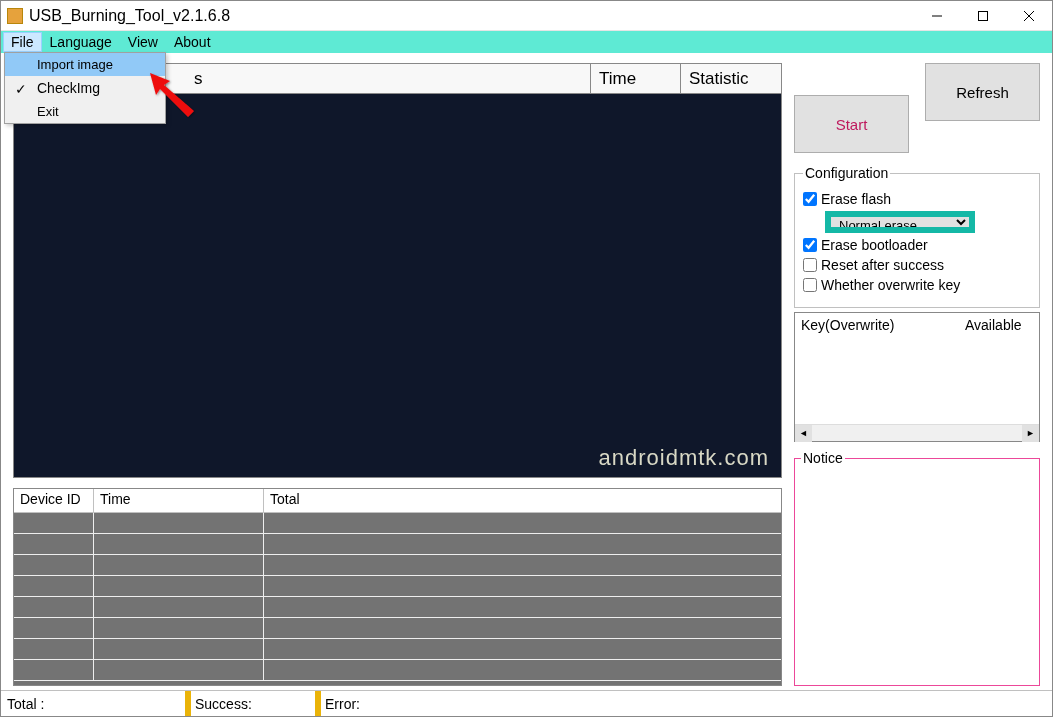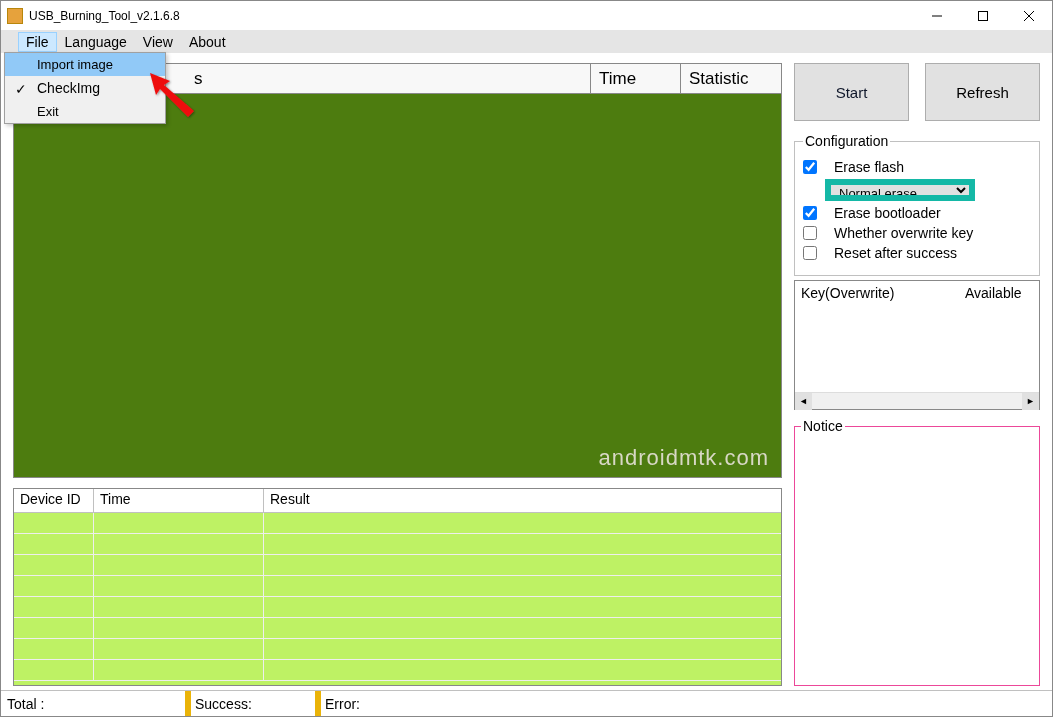--- a/index.html
+++ b/index.html
@@ -1,26 +1,26 @@
 <!DOCTYPE html>
 <html><head>
 <meta charset="utf-8">
 <style>
 * { box-sizing: border-box; margin: 0; padding: 0; font-family: "Segoe UI", Tahoma, sans-serif; font-size: 14px; }
 body { background: #fff; width: 1053px; height: 717px; display: flex; flex-direction: column; border: 1px solid #888; overflow: hidden; }
 
 
 .titlebar { height: 30px; background: #fff; display: flex; align-items: center; padding: 0 0 0 6px; border-bottom: 1px solid #e5e5e5; }
 .titlebar .icon { width: 16px; height: 16px; background: #e6a23c; border: 1px solid #b8860b; margin-right: 6px; }
-.titlebar .title { flex: 1; font-size: 12px; }
+.titlebar .title { flex: 1; font-size: 16px; }
 .winbtns { display: flex; height: 100%; }
 .winbtn { width: 46px; display: flex; align-items: center; justify-content: center; cursor: pointer; }
 
 
-.menubar { height: 22px; display: flex; align-items: center; padding: 0 17px; background: #e5e5e5; font-size: 13px; }
+.menubar { height: 22px; display: flex; align-items: center; padding: 0 2px; background: #5eead4; font-size: 13px; }
 .menuitem { padding: 2px 8px; cursor: pointer; }
 .menuitem.active { background: #cce8ff; border: 1px solid #99d1ff; padding: 1px 7px; }
 
 
 .dropdown { position: absolute; top: 52px; left: 4px; width: 162px; background: #f0f0f0; border: 1px solid #a0a0a0; box-shadow: 2px 2px 4px rgba(0,0,0,0.2); z-index: 100; }
 .dditem { padding: 4px 8px 4px 32px; position: relative; cursor: pointer; font-size: 13px; }
 .dditem.hl { background: #91c9f7; }
 .dditem .check { position: absolute; left: 10px; top: 5px; }
 
 
@@ -31,42 +31,42 @@
 .leftcol { flex: 1; display: flex; flex-direction: column; min-width: 0; }
 .rightcol { width: 246px; display: flex; flex-direction: column; }
 
 
 .upperleft { border: 1px solid #888; display: flex; flex-direction: column; flex: 1; min-height: 0; }
 .ulheader { display: flex; height: 30px; border-bottom: 1px solid #888; background: #f8f8f8; }
 .ulheader > div { border-right: 1px solid #888; padding: 4px 8px; font-size: 17px; display: flex; align-items: center; }
 .ulheader > div:first-child { flex: 1; }
 .ulheader .col-time { width: 90px; }
 .ulheader .col-stat { width: 100px; border-right: none; }
-.ulbody { flex: 1; background: #4d7c0f; position: relative; }
+.ulbody { flex: 1; background: #0f172a; position: relative; }
 .watermark { position: absolute; right: 12px; bottom: 6px; color: #d8d8c5; font-size: 22px; letter-spacing: 1px; }
 
 
-.devgrid { border: 1px solid #888; margin-top: 10px; height: 198px; overflow: hidden; background: #bef264; }
+.devgrid { border: 1px solid #888; margin-top: 10px; height: 198px; overflow: hidden; background: #737373; }
 .dghdr { display: flex; border-bottom: 1px solid #c0c0c0; background: #fff; height: 24px; }
 .dghdr > div { border-right: 1px solid #c0c0c0; padding: 2px 6px; font-size: 14px; }
 .dghdr .c1 { width: 80px; }
 .dghdr .c2 { width: 170px; }
 .dghdr .c3 { flex: 1; border-right: none; }
 .dgrow { display: flex; height: 21px; border-bottom: 1px solid #eee; }
 .dgrow > div { border-right: 1px solid #eee; }
 .dgrow .c1 { width: 80px; } .dgrow .c2 { width: 170px; } .dgrow .c3 { flex: 1; border-right: none; }
 
 
 .btnrow { display: flex; gap: 16px; margin-bottom: 12px; }
 .bigbtn { flex: 1; height: 58px; border: 1px solid #adadad; background: #e1e1e1; display: flex; align-items: center; justify-content: center; font-size: 15px; cursor: pointer; }
-.bigbtn.disabled { color: #0f172a; cursor: default; }
+.bigbtn.disabled { color: #be185d; cursor: default; margin-top: 32px; }
 
 fieldset.config { border: 1px solid #c0c0c0; padding: 6px 8px 10px 8px; margin-bottom: 4px; }
 fieldset.config legend { font-size: 14px; padding: 0 2px; }
-.cfgrow { display: flex; align-items: center; gap: 17px; margin: 4px 0; font-size: 14px; }
+.cfgrow { display: flex; align-items: center; gap: 4px; margin: 4px 0; font-size: 14px; }
 .cfgrow input[type=checkbox] { width: 14px; height: 14px; }
 .cfgrow select { margin-left: 22px; width: 150px; height: 22px; border: 6px solid #14b8a6; background: #e1e1e1; font-size: 13px; padding: 0 4px; }
 
 .keybox { border: 1px solid #888; height: 130px; display: flex; flex-direction: column; }
 .keyhdr { display: flex; padding: 4px 6px; font-size: 14px; }
 .keyhdr .kh1 { flex: 1; }
 .keyhdr .kh2 { width: 68px; }
 .keybody { flex: 1; }
 .keyscroll { height: 17px; display: flex; align-items: center; border-top: 1px solid #ddd; background: #f0f0f0; }
 .keyscroll .sbtn { width: 17px; height: 17px; display: flex; align-items: center; justify-content: center; font-size: 9px; background: #e1e1e1; cursor: pointer; }
@@ -147,21 +147,21 @@
       </div>
       <div class="ulbody">
         <div class="watermark">androidmtk.com</div>
       </div>
     </div>
 
     <div class="devgrid">
       <div class="dghdr">
         <div class="c1">Device ID</div>
         <div class="c2">Time</div>
-        <div class="c3">Result</div>
+        <div class="c3">Total</div>
       </div>
       <div class="dgrow">
           <div class="c1"></div>
           <div class="c2"></div>
           <div class="c3"></div>
         </div>
       <div class="dgrow">
           <div class="c1"></div>
           <div class="c2"></div>
           <div class="c3"></div>
@@ -215,25 +215,25 @@
         <select>
           <option>Normal erase</option>
         </select>
       </div>
       <label class="cfgrow">
         <input type="checkbox" checked="" style="">
         <span>Erase bootloader</span>
       </label>
       <label class="cfgrow">
         <input type="checkbox" style="">
+        <span>Reset after success</span>
+      </label>
+      <label class="cfgrow">
+        <input type="checkbox" style="">
         <span>Whether overwrite key</span>
-      </label>
-      <label class="cfgrow">
-        <input type="checkbox" style="">
-        <span>Reset after success</span>
       </label>
     </fieldset>
 
     <div class="keybox">
       <div class="keyhdr">
         <div class="kh1">Key(Overwrite)</div>
         <div class="kh2">Available</div>
       </div>
       <div class="keybody"></div>
       <div class="keyscroll">

